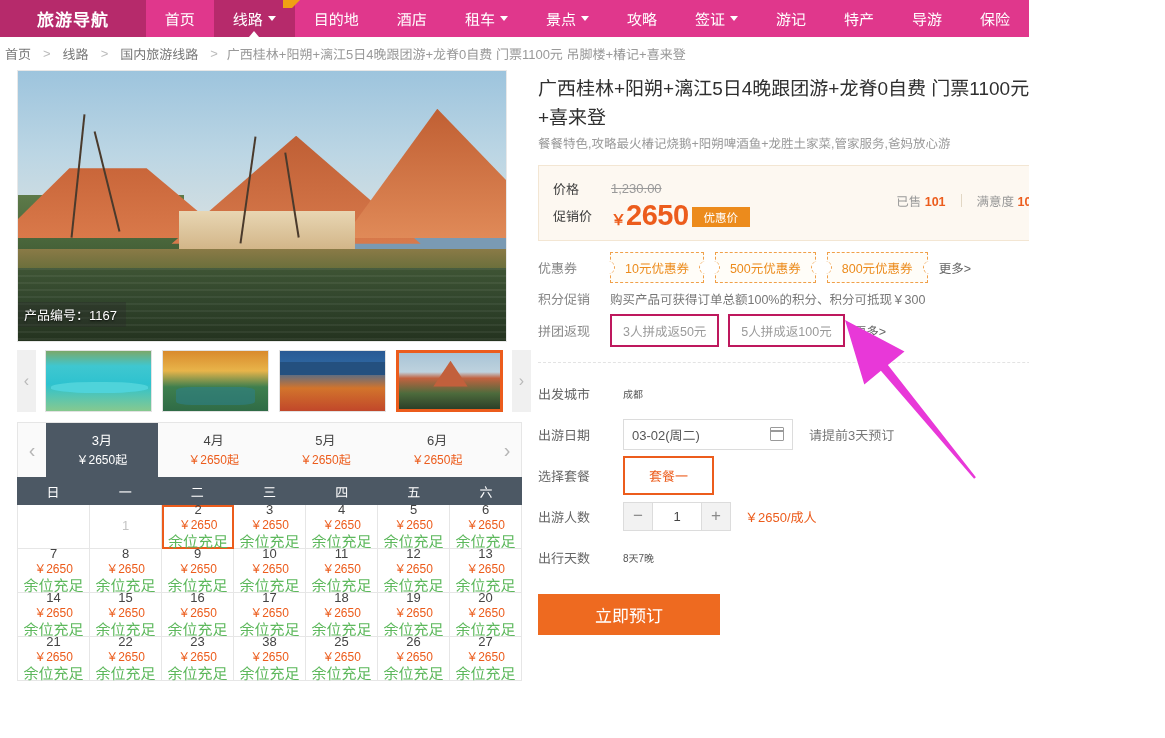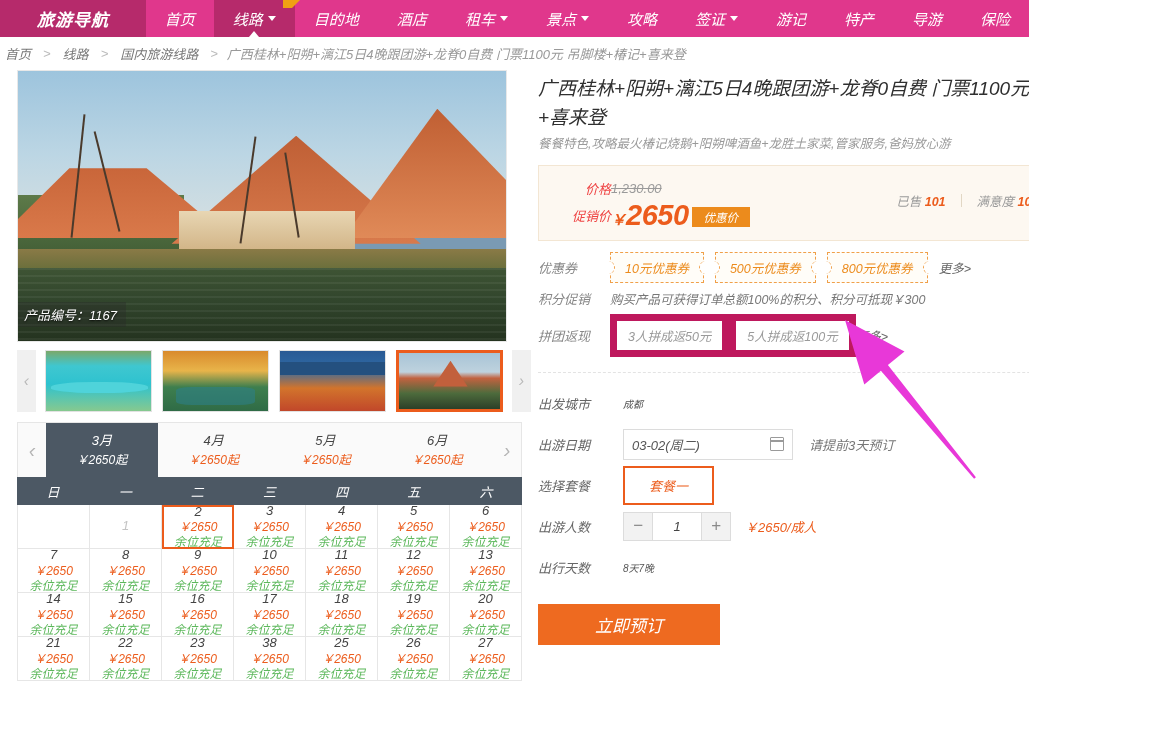--- a/index.html
+++ b/index.html
@@ -6,21 +6,21 @@
   * { box-sizing: border-box; }
   html, body {
     margin: 0; padding: 0;
     width: 1165px; height: 738px;
     overflow: hidden;
     background: #ffffff;
     font-family: "Liberation Sans", "DejaVu Sans", sans-serif;
     font-size: 13px;
     color: #333;
   }
-  #page { position: relative; width: 1029px; height: 738px; overflow: hidden; font-style: italic; }
+  #page { position: relative; width: 1029px; height: 738px; overflow: hidden; }
 
   
   .topnav {
     height: 37px;
     background: #e0378c;
     display: flex;
     align-items: stretch;
     position: relative;
     z-index: 5;
   }
@@ -238,21 +238,21 @@
     line-height: 1.25;
     cursor: pointer;
     background: #fff;
     position: relative;
   }
   .cal-cell.empty { background: #fff; cursor: default; }
   .cal-cell.disabled { cursor: default; }
   .cal-cell .c-day { font-size: 13px; color: #444; }
   .cal-cell.disabled .c-day { color: #c4c4c4; }
   .cal-cell .c-price { font-size: 12px; color: #ec5c1c; }
-  .cal-cell .c-stock { font-size: 12px; color: #5db85c; }
+  .cal-cell .c-stock { font-size: 15px; color: #5db85c; }
   .cal-cell.sel {
     border: 2px solid #ec5c1c;
     z-index: 2;
   }
 
   
   .prod-title {
     font-size: 19px;
     color: #2f2f2f;
     line-height: 1.55;
@@ -268,21 +268,21 @@
 
   .price-box {
     margin-top: 13px;
     background: #fdf8f1;
     border: 1px solid #f3e6d3;
     padding: 9px 14px 11px 14px;
     position: relative;
     width: 627px;
   }
   .price-row { display: flex; align-items: center; height: 27px; }
-  .price-label { width: 58px; color: #ef4444; font-size: 13px; flex: none; text-align: right; }
+  .price-label { width: 58px; color: #404040; font-size: 13px; flex: none; }
   .price-old { color: #9a9a9a; font-size: 13px; text-decoration: line-through; }
   .price-now { display: flex; align-items: baseline; }
   .yen { color: #ec5c1c; font-size: 15px; font-weight: bold; }
   .amount { color: #ec5c1c; font-size: 29px; font-weight: bold; letter-spacing: -0.5px; }
   .tag-sale {
     background: #ec8b1c; color: #fff; font-size: 11.5px;
     padding: 2px 12px; margin-left: 3px; align-self: center;
     position: relative; top: 2px;
   }
   .stats {
@@ -315,24 +315,25 @@
     position: absolute; top: 50%;
     width: 7px; height: 13px;
     margin-top: -6.5px;
     background: #ffffff;
   }
   .coupon::before { left: -4px; border-radius: 0 7px 7px 0; border-right: 1px dashed #f0a04a; }
   .coupon::after { right: -4px; border-radius: 7px 0 0 7px; border-left: 1px dashed #f0a04a; }
   .more-link { color: #666; font-size: 12.5px; cursor: pointer; }
   .promo-text { color: #777; font-size: 12.5px; }
   .group-btn {
-    border: 7px solid #be185d;
+    border: 2px solid #be185d;
     color: #9a9a9a;
     font-size: 12.5px;
     padding: 5px 11px;
+    margin-right: 9px;
     background: #fff;
     cursor: pointer;
   }
 
   .divider-dash {
     border-top: 1px dashed #e3e3e3;
     margin: 15px 0 0 0;
     width: 627px;
   }
 

